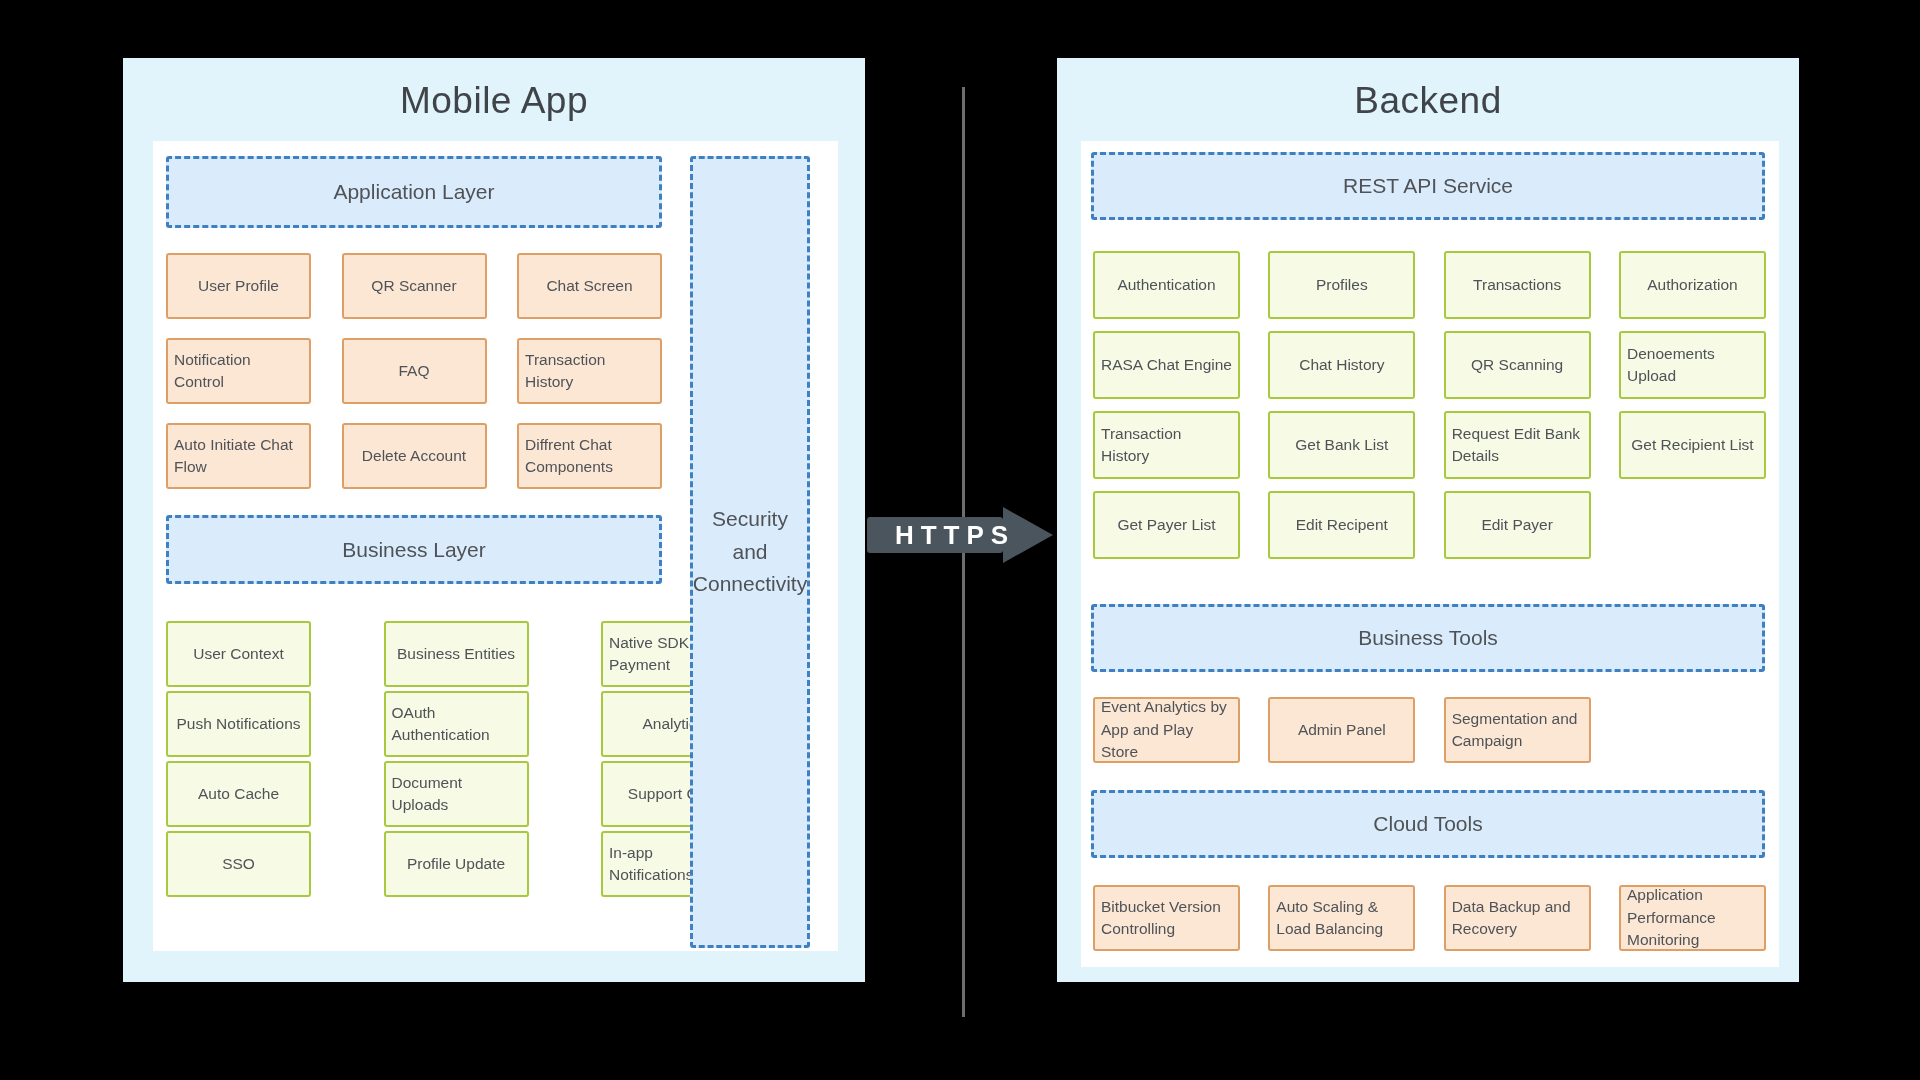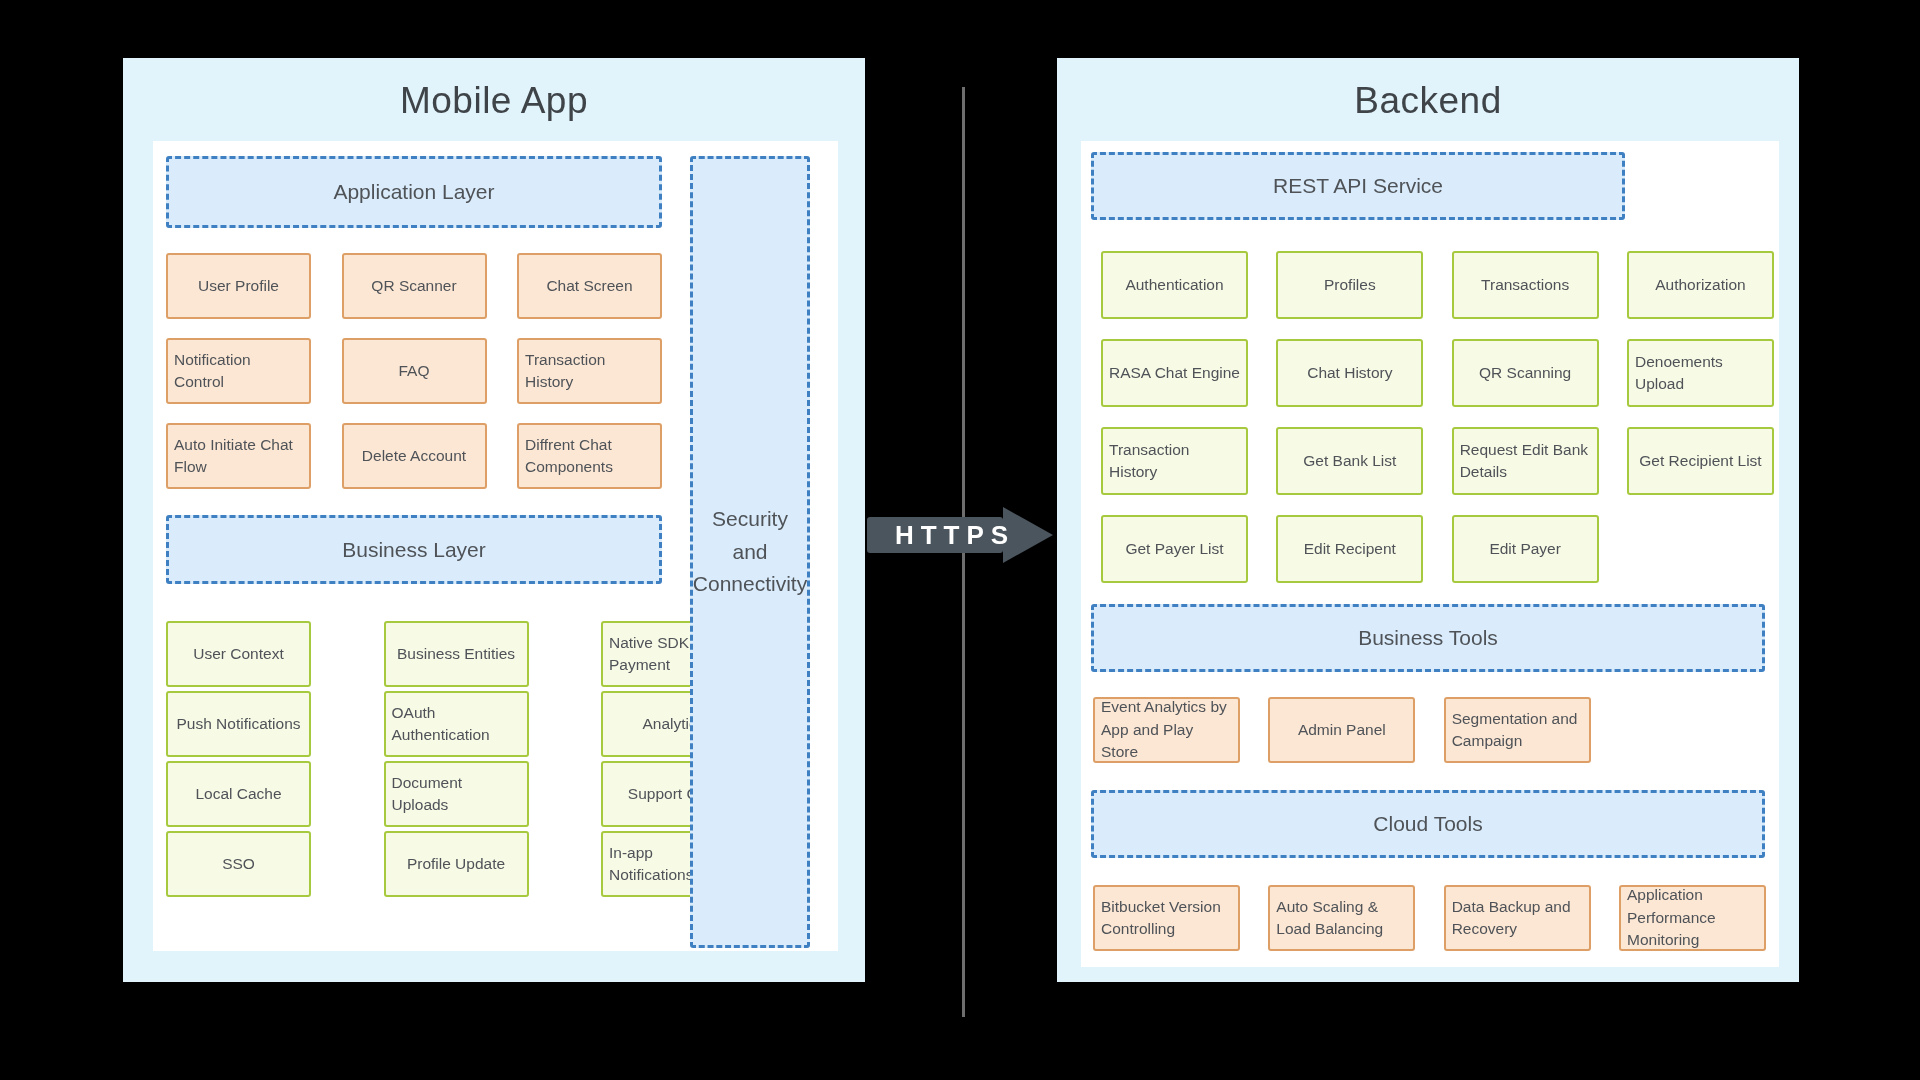--- a/index.html
+++ b/index.html
@@ -34,24 +34,24 @@
   #left-app-grid{position:absolute; left:13px; top:112px; width:496px; display:grid;
     grid-template-columns:repeat(3,145px); justify-content:space-between;
     grid-auto-rows:66px; row-gap:19px;}
   #business-layer-band{left:13px; top:374px; width:496px; height:69px;}
   #left-biz-grid{position:absolute; left:13px; top:480px; width:580px; display:grid;
     grid-template-columns:repeat(3,145px); justify-content:space-between;
     grid-auto-rows:66px; row-gap:4px;}
   #security-band{left:537px; top:15px; width:120px; height:792px; line-height:1.55; padding:6px;}
 
   
-  #rest-api-band{left:10px; top:11px; width:534px; height:68px;}
-  #api-grid{position:absolute; left:20px; top:110px; width:673px; display:grid;
+  #rest-api-band{left:10px; top:11px; width:674px; height:68px;}
+  #api-grid{position:absolute; left:12px; top:110px; width:673px; display:grid;
     grid-template-columns:repeat(4,147px); justify-content:space-between;
-    grid-auto-rows:68px; row-gap:20px;}
+    grid-auto-rows:68px; row-gap:12px;}
   #business-tools-band{left:10px; top:463px; width:674px; height:68px;}
   #bt-grid{position:absolute; left:12px; top:556px; width:673px; display:grid;
     grid-template-columns:repeat(4,147px); justify-content:space-between; grid-auto-rows:66px;}
   #cloud-tools-band{left:10px; top:649px; width:674px; height:68px;}
   #ct-grid{position:absolute; left:12px; top:744px; width:673px; display:grid;
     grid-template-columns:repeat(4,147px); justify-content:space-between; grid-auto-rows:66px;}
 
   .box{border-radius:3px; display:flex; align-items:center; justify-content:center;
     text-align:left; padding:4px 6px; font-size:15.5px; line-height:1.45; color:var(--text);}
   .box.orange{background:var(--orange-fill); border:2px solid var(--orange-border);}
@@ -121,21 +121,21 @@
           <div class="box green">
             <span>Push Notifications</span>
           </div>
           <div class="box green">
             <span>OAuth Authentication</span>
           </div>
           <div class="box green">
             <span>Analytics</span>
           </div>
           <div class="box green">
-            <span>Local Cache</span>
+            <span>Auto Cache</span>
           </div>
           <div class="box green">
             <span>Document Uploads</span>
           </div>
           <div class="box green">
             <span>Support Chat</span>
           </div>
           <div class="box green">
             <span>SSO</span>
           </div>

